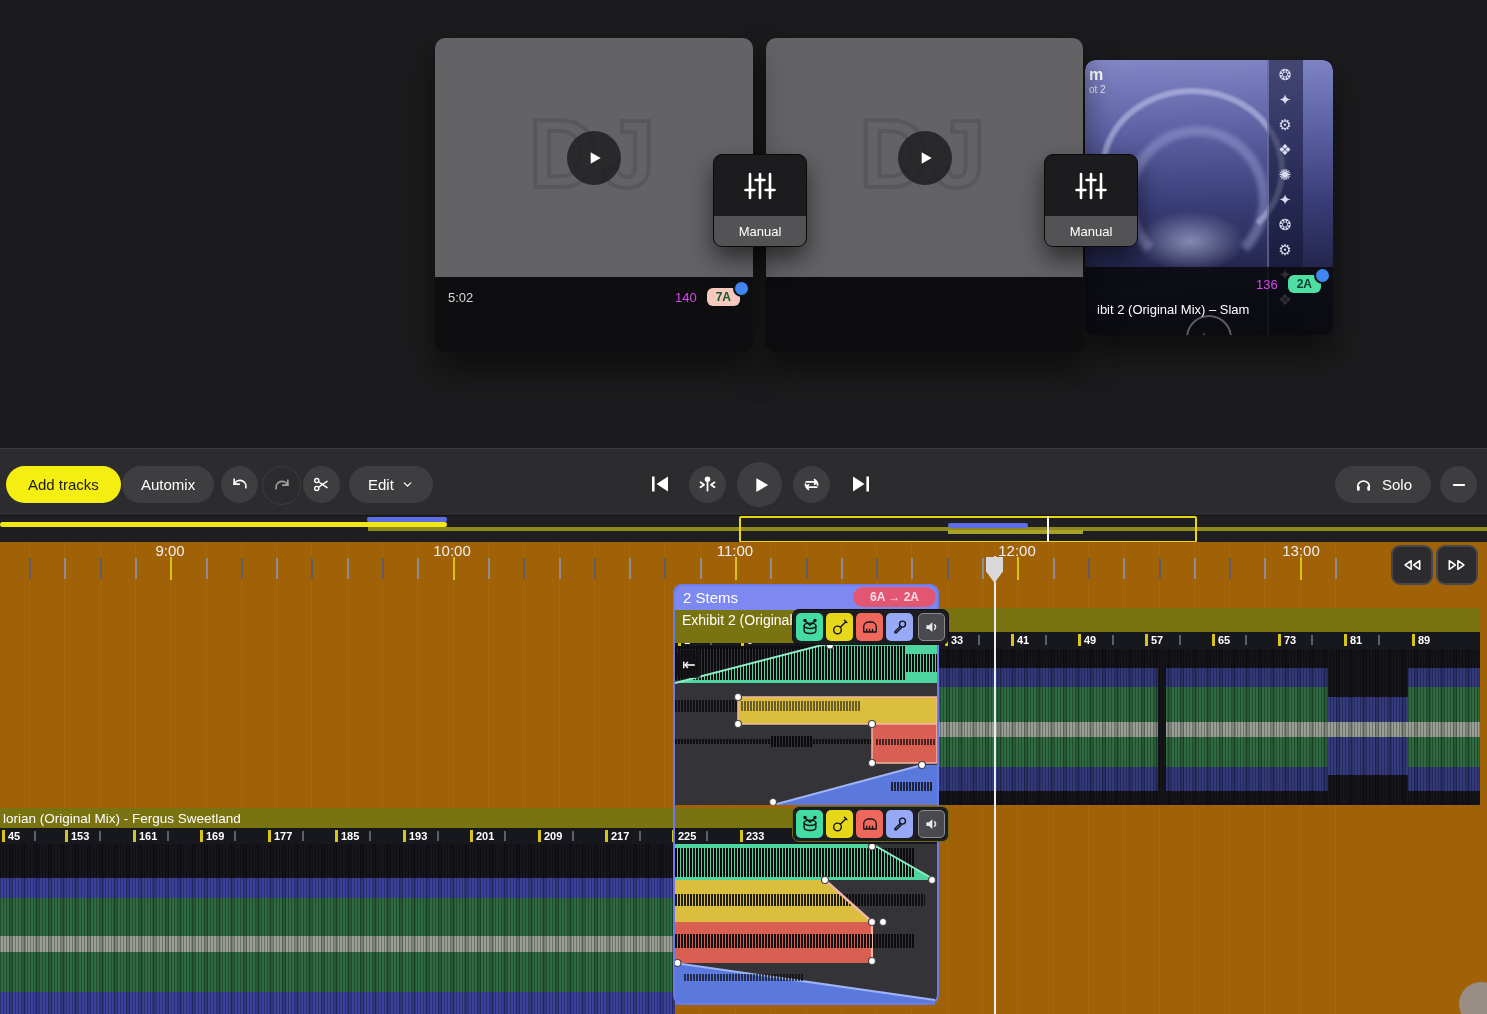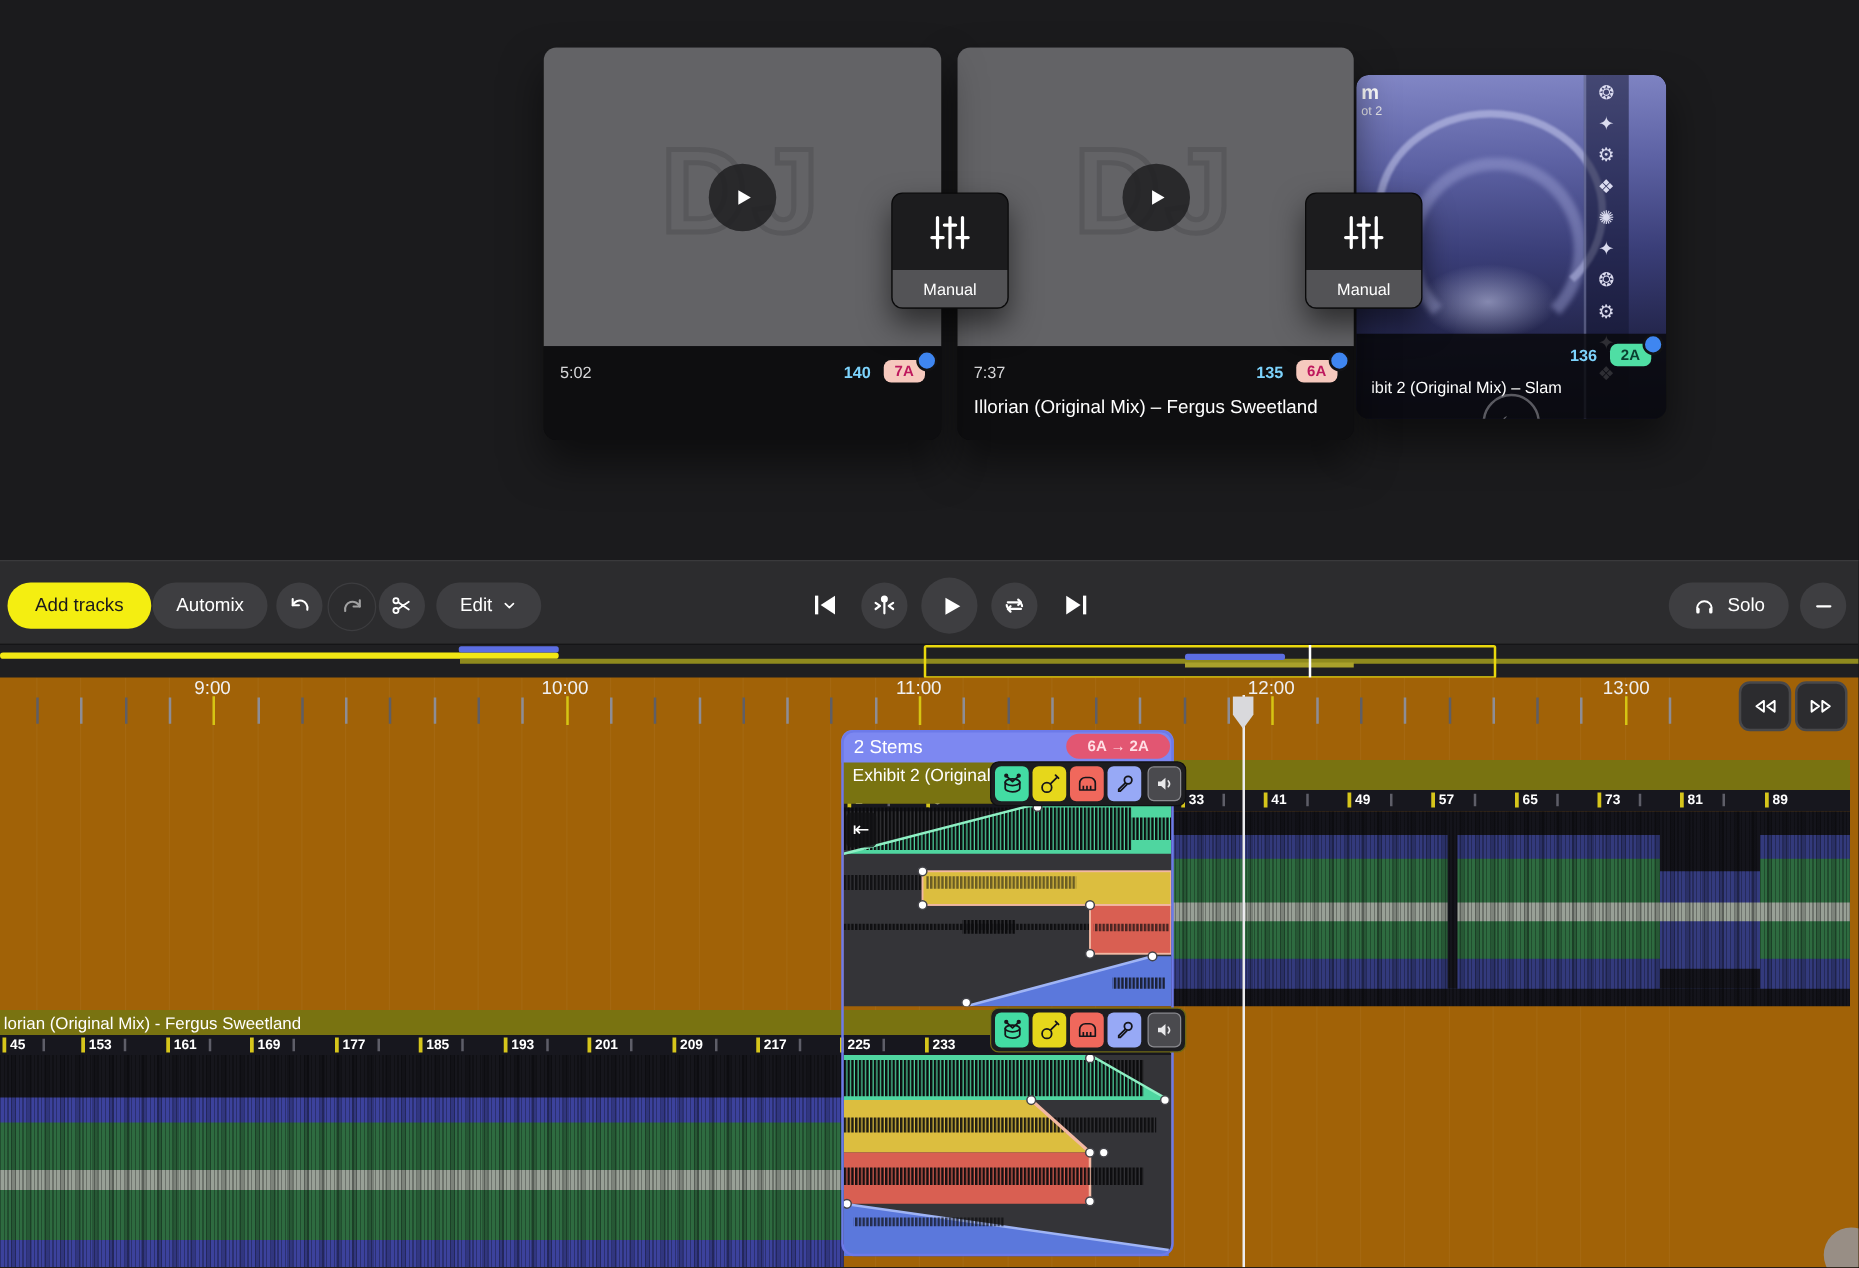--- a/index.html
+++ b/index.html
@@ -13,22 +13,22 @@
   .card2{left:766px;top:38px;width:317px;height:314px;}
   .card3{left:1085px;top:60px;width:248px;height:275px;overflow:hidden;}
   .art{position:absolute;left:0;top:0;right:0;height:239px;background:#636366;border-radius:10px 10px 0 0;overflow:hidden;}
   .dj-mark{position:absolute;top:50%;left:50%;transform:translate(-50%,-54%);font-size:96px;font-weight:bold;
            color:transparent;-webkit-text-stroke:4px #58585b;letter-spacing:4px;}
   .play-circle{position:absolute;top:50%;left:50%;transform:translate(-50%,-50%);width:54px;height:54px;
            border-radius:50%;background:rgba(30,30,33,.85);display:flex;align-items:center;justify-content:center;}
   .card-info{position:absolute;left:0;right:0;top:239px;bottom:0;background:#0e0e10;border-radius:0 0 10px 10px;padding:11px 13px 0;}
   .meta-row{display:flex;align-items:center;color:#d7d7d9;font-size:13px;}
   .meta-spacer{flex:1;}
-  .bpm{color:#7dd3fc;font-weight:700;margin-right:10px;}
-  .key-badge{position:relative;background:#f6c9be;color:#be185d;font-size:12px;font-weight:700;padding:2px 9px;border-radius:6px;}
+  .bpm{color:#d946ef;font-weight:400;margin-right:10px;}
+  .key-badge{position:relative;background:#f6c9be;color:#14532d;font-size:12px;font-weight:700;padding:2px 9px;border-radius:6px;}
   .key-badge.green{background:#4fdea4;color:#0b4030;}
   .sync-dot{position:absolute;top:-8px;right:-10px;width:13px;height:13px;border-radius:50%;background:#3f86f0;border:2px solid #121214;}
   .card-title{margin-top:10px;color:#fff;font-size:15px;line-height:1.32;}
 
   
   .card3 .art3{position:absolute;inset:0;border-radius:10px;
     background:linear-gradient(178deg,#8287c6 0%,#5d62a4 26%,#3a3e78 52%,#222449 78%,#14152e 100%);}
   .art3-arch{position:absolute;left:6%;top:10%;width:70%;height:55%;border-radius:50%;
     border:6px solid rgba(200,204,238,.55);border-bottom-color:transparent;filter:blur(1px);}
   .art3-arch2{position:absolute;left:16%;top:24%;width:50%;height:46%;border-radius:50%;
@@ -154,31 +154,20 @@
     </div>
 
     <div class="card card2">
       <div class="art">
         <div class="dj-mark">DJ</div>
         <div class="play-circle">
           <svg width="20" height="20" viewBox="0 0 24 24">
               <path d="M8 5l12 7-12 7z" fill="#fff"></path>
             </svg>
         </div>
-      </div>
-      <div class="card-info">
-        <div class="meta-row">
-          <span>7:37</span>
-          <span class="meta-spacer"></span>
-          <span class="bpm">135</span>
-          <span class="key-badge"><span>6A</span>
-            <span class="sync-dot"></span>
-          </span>
-        </div>
-        <div class="card-title">Illorian (Original Mix) – Fergus Sweetland</div>
       </div>
     </div>
 
     <div class="card card1">
       <div class="art">
         <div class="dj-mark">DJ</div>
         <div class="play-circle">
           <svg width="20" height="20" viewBox="0 0 24 24">
               <path d="M8 5l12 7-12 7z" fill="#fff"></path>
             </svg>

